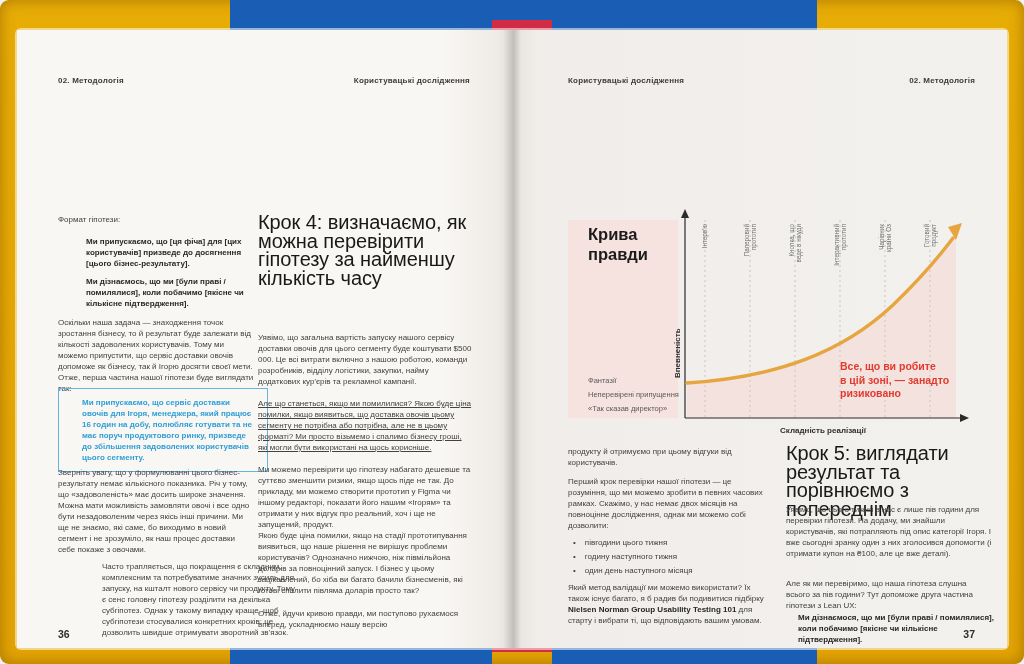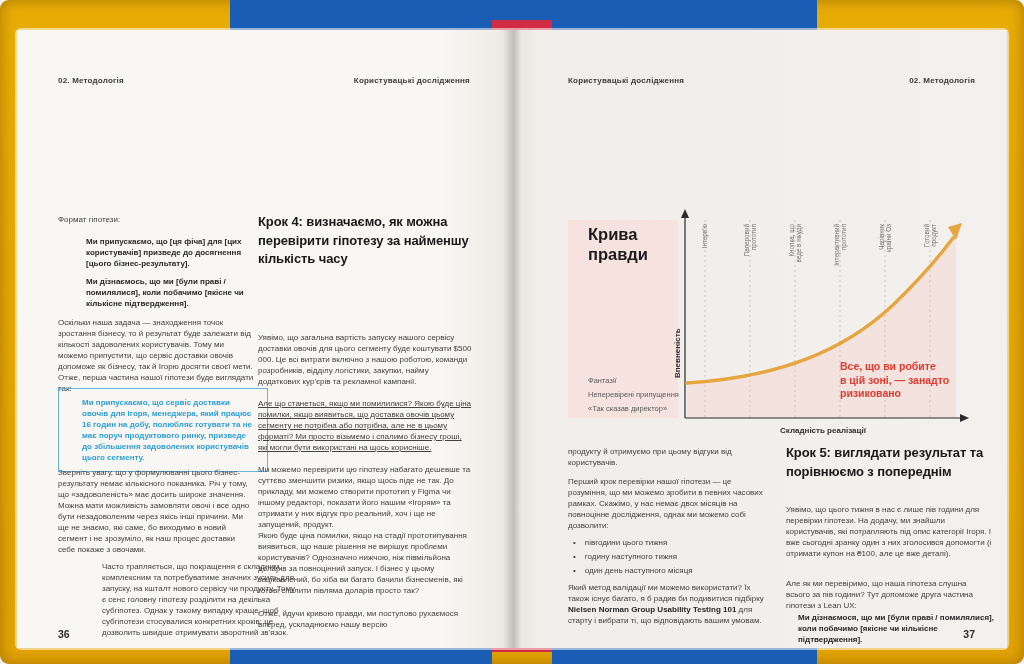--- a/index.html
+++ b/index.html
@@ -9,21 +9,21 @@
   .seg{position:absolute;top:0;bottom:0;}
   .pages{position:absolute;left:17px;right:17px;top:30px;bottom:16px;background:#f6f4f1;border-radius:4px;box-shadow:0 0 0 2px rgba(255,253,248,.55);}
   .page{position:absolute;top:0;bottom:0;}
   .page-left{left:0;width:495px;background:linear-gradient(90deg,#f9f7f4 0%,#f9f7f4 86%,#efebe6 97%,#e2ded8 100%);}
   .page-right{left:495px;right:0;background:linear-gradient(90deg,#e6e2dc 0%,#f0edea 5%,#f3f1ee 100%);}
   .spine{position:absolute;left:486px;width:18px;top:0;bottom:0;background:linear-gradient(90deg,rgba(0,0,0,0),rgba(0,0,0,.10) 45%,rgba(0,0,0,.16) 58%,rgba(0,0,0,0));pointer-events:none;}
   .notch{position:absolute;left:492px;width:60px;background:#d22b45;}
   .ph{position:absolute;font-size:8px;font-weight:700;color:#3b3b3b;letter-spacing:.2px;}
   .tb{position:absolute;font-size:8px;line-height:11px;color:#424242;}
   .bq{font-weight:700;color:#282828;}
-  .h2{position:absolute;font-size:13px;line-height:18.5px;font-weight:700;color:#191919;letter-spacing:-.1px;}
+  .h2{position:absolute;font-size:20px;line-height:18.5px;font-weight:400;color:#191919;letter-spacing:-.1px;}
   .callout{position:absolute;border:1px solid #67b4df;color:#2f9ed6;font-weight:600;font-size:8px;line-height:11px;padding:8px 9px;}
   .pn{position:absolute;font-size:10.5px;font-weight:600;color:#2d2d2d;}
   .bullets .row{display:flex;gap:9px;margin-bottom:3px;}
   .bullets .dot{margin-left:5px;}
   .b{font-weight:700;color:#282828;}
   .chart{position:absolute;left:56px;top:170px;width:424px;height:248px;}
   .chart-title{position:absolute;left:20px;top:24px;width:96px;font-size:16.5px;line-height:20px;font-weight:800;color:#1b1b1b;}
   .fl{position:absolute;left:20px;width:160px;font-size:7.5px;color:#5b5b5b;}
 </style>
 </head>

